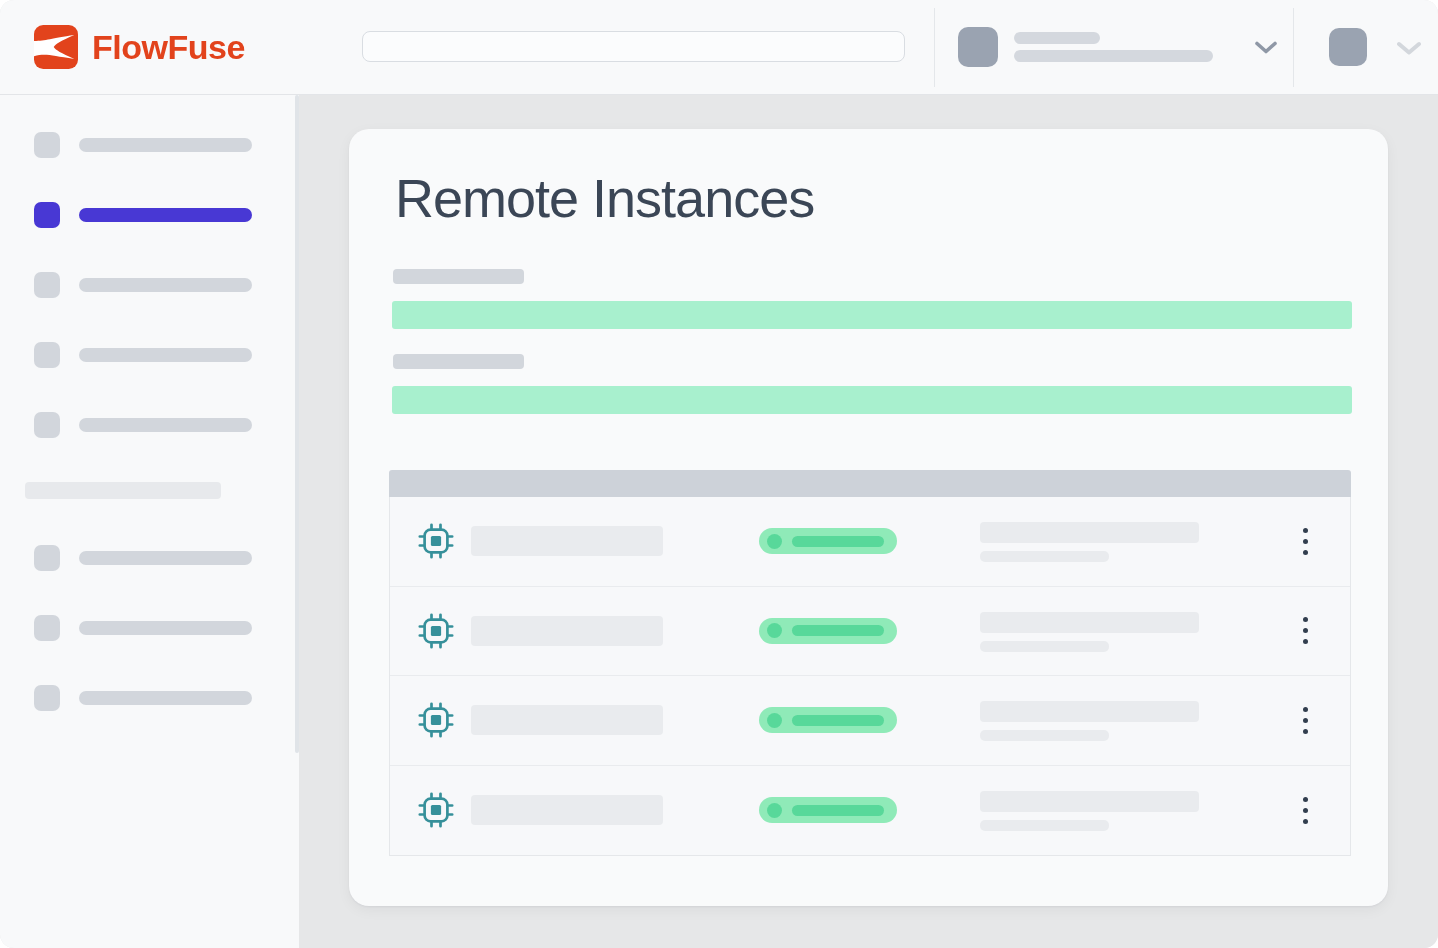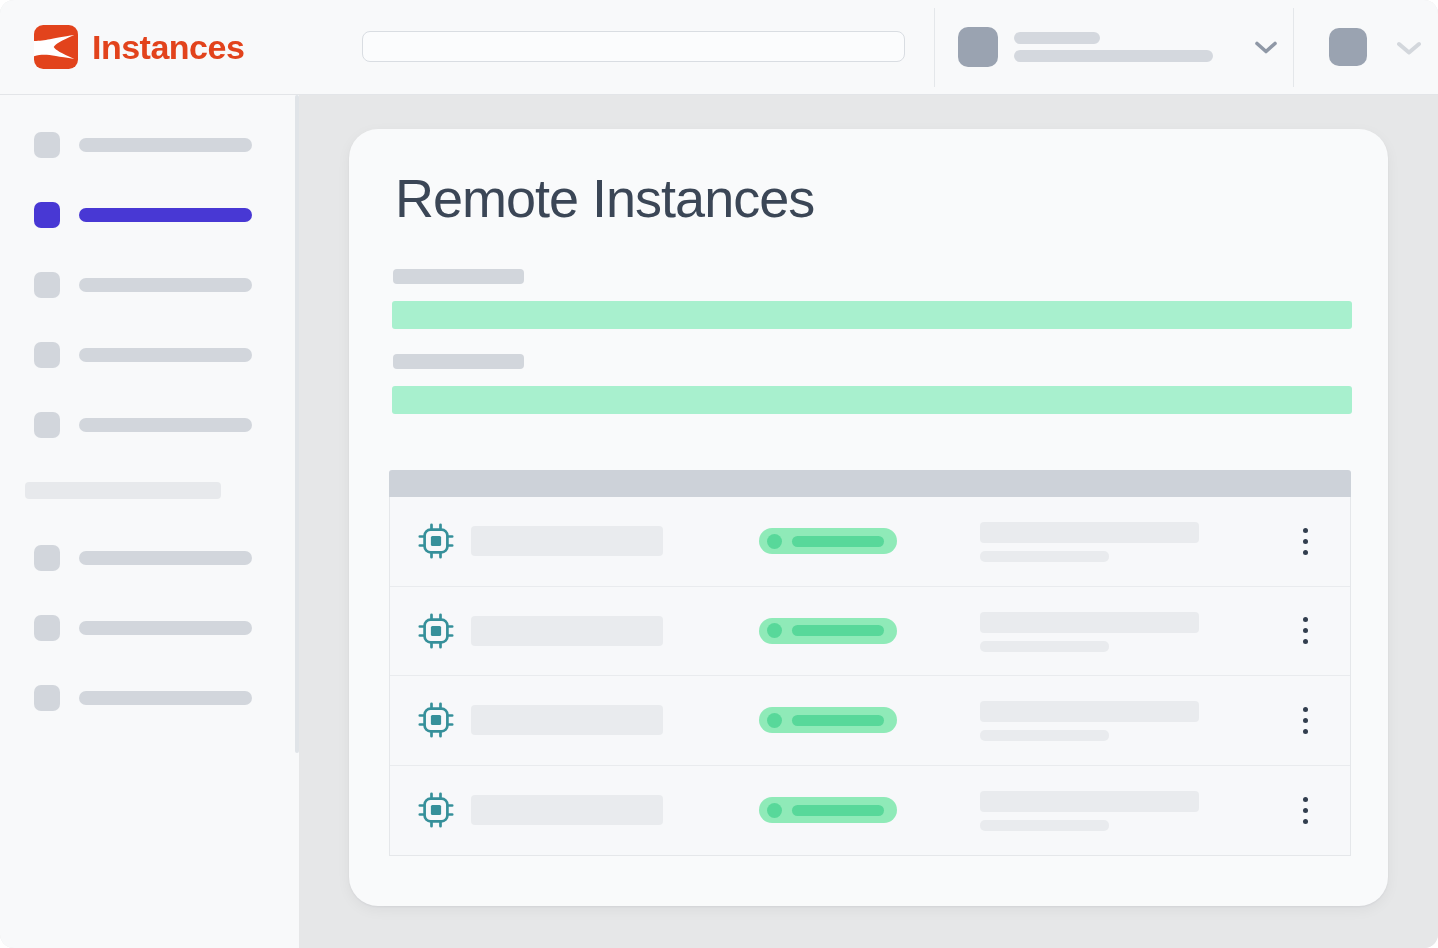--- a/index.html
+++ b/index.html
@@ -49,21 +49,21 @@
   .sb-item.active .sb-icon, .sb-item.active .sb-bar { background:var(--accent-indigo,#4838d4); }
   .sb-section-label {
     width:196px; height:17px; border-radius:4px; background:#e7e9ec;
     margin:3px 0 46px 25px;
   }
 
   
   .main-bg { position:absolute; left:299px; top:95px; width:1139px; height:853px; background:#e6e7e8; }
   .card {
     position:absolute; left:349px; top:129px; width:1039px; height:777px;
-    background:#f9fafb; border-radius:29px;
+    background:#f9fafb; border-radius:20px;
     box-shadow:0 1px 2px rgba(16,24,40,.05), 0 4px 14px rgba(16,24,40,.05);
   }
   .page-title {
     position:absolute; left:46px; top:42px;
     font-size:54px; font-weight:400; letter-spacing:-1px; line-height:1;
     color:var(--title-text,#3b4656);
   }
   .field-label { position:absolute; left:44px; width:131px; height:15px; border-radius:4px; background:var(--ph-dark,#d2d6dc); }
   .fl-1 { top:140px; } .fl-2 { top:225px; }
   .mint-field { position:absolute; left:43px; width:960px; height:28px; border-radius:3px; background:var(--mint-field,#a8f0ce); cursor:text; }
@@ -101,21 +101,21 @@
 <body>
 
 <div class="frame">
 
   <div class="header">
     <div class="brand">
       <svg class="brand-icon" viewBox="0 0 48 48">
         <rect width="48" height="48" rx="10" fill="#e2431c"></rect>
         <path d="M0 17.5 C 13 17.5, 19 14.5, 44 11 C 29 17.5, 24 20.5, 21.5 24 C 24 27.5, 29 30.5, 44 37 C 19 33.5, 13 30.5, 0 34 Z" fill="#ffffff"></path>
       </svg>
-      <span class="brand-name">Instances</span>
+      <span class="brand-name">FlowFuse</span>
     </div>
 
     <input class="search-input" type="text" placeholder="" style="">
 
     <div class="hdr-divider div-1"></div>
 
     <div class="team-selector-hit"></div>
     <div class="avatar-sq team-avatar"></div>
     <div class="team-bar-1"></div>
     <div class="team-bar-2"></div>

